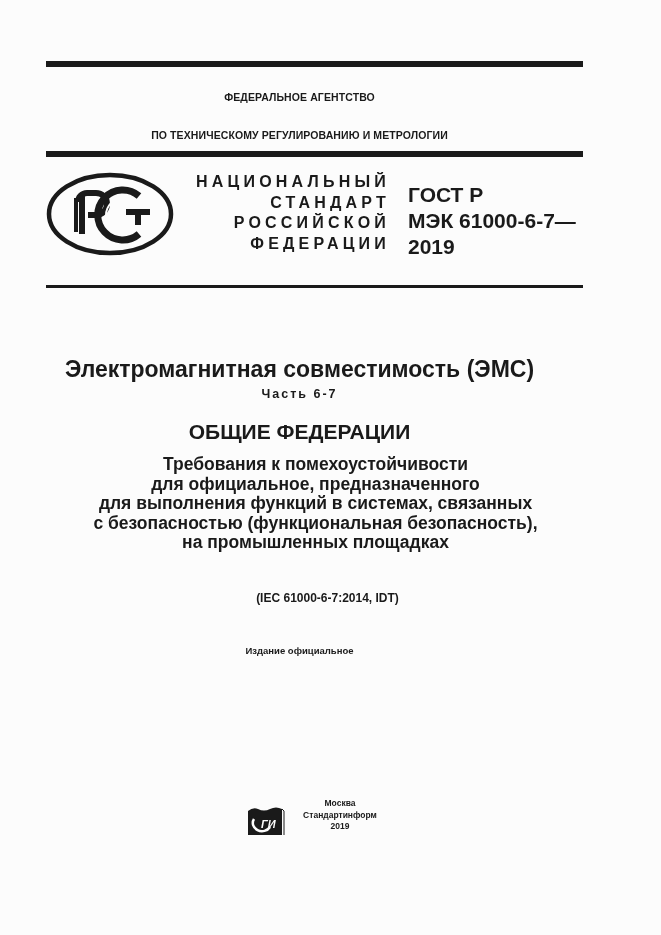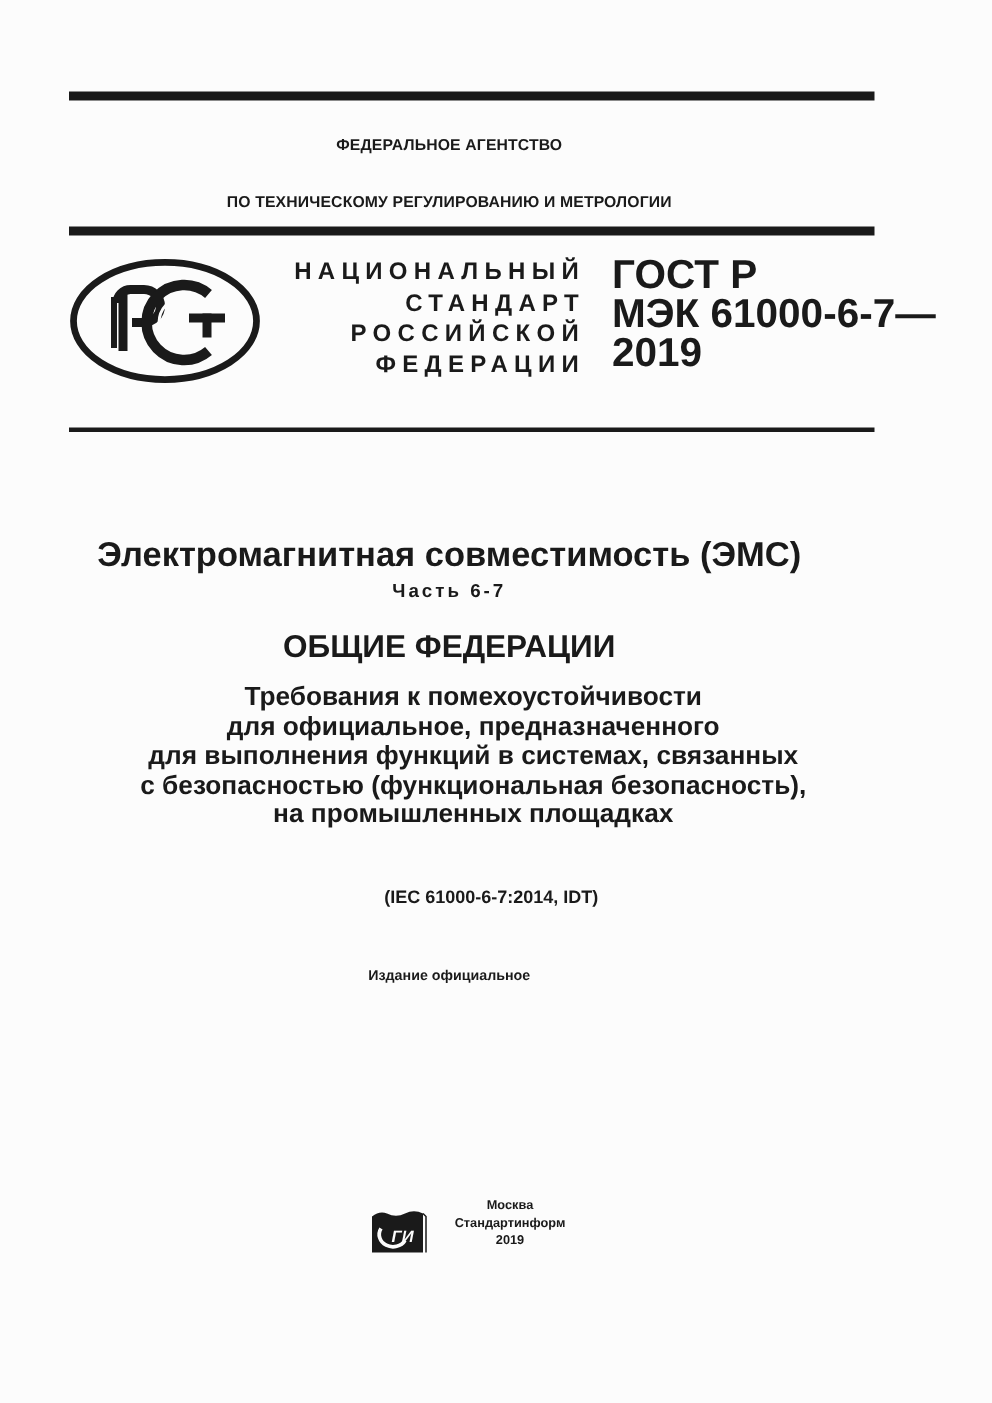--- a/index.html
+++ b/index.html
@@ -5,21 +5,21 @@
   html, body { margin:0; padding:0; }
   body {
     width:661px; height:935px; background:#fcfcfc; position:relative; overflow:hidden;
     font-family:"Liberation Sans", "DejaVu Sans", sans-serif; color:#1a1a1a;
   }
   .rule { position:absolute; left:46px; width:537px; background:#1a1a1a; }
   .center { position:absolute; left:0; width:599px; text-align:center; font-weight:bold; }
   .agency { font-size:10.5px; letter-spacing:0.1px; }
   .natl { position:absolute; left:190px; width:200px; text-align:right; font-weight:bold;
           font-size:16px; letter-spacing:4.2px; line-height:20.5px; top:172px; }
-  .gost { position:absolute; left:408px; top:170px; font-weight:bold; font-size:27px; line-height:26px; }
+  .gost { position:absolute; left:408px; top:182px; font-weight:bold; font-size:21px; line-height:26px; }
   .logo { position:absolute; left:46px; top:172px; }
   .title1 { top:356px; font-size:23px; }
   .part { top:387px; font-size:12.5px; letter-spacing:2px; }
   .title2 { top:420px; font-size:21px; }
   .subtitle { top:455px; font-size:17.5px; line-height:19.5px;padding-left:16px; }
   .iec { top:591px; font-size:12px;margin-left:28px; }
   .edition { top:645px; font-size:9.5px; }
   .publisher { position:absolute; left:290px; width:100px; top:798px; text-align:center;
                font-weight:bold; font-size:8.5px; line-height:11.5px; }
   .pub-logo { position:absolute; left:246px; top:805px; }

